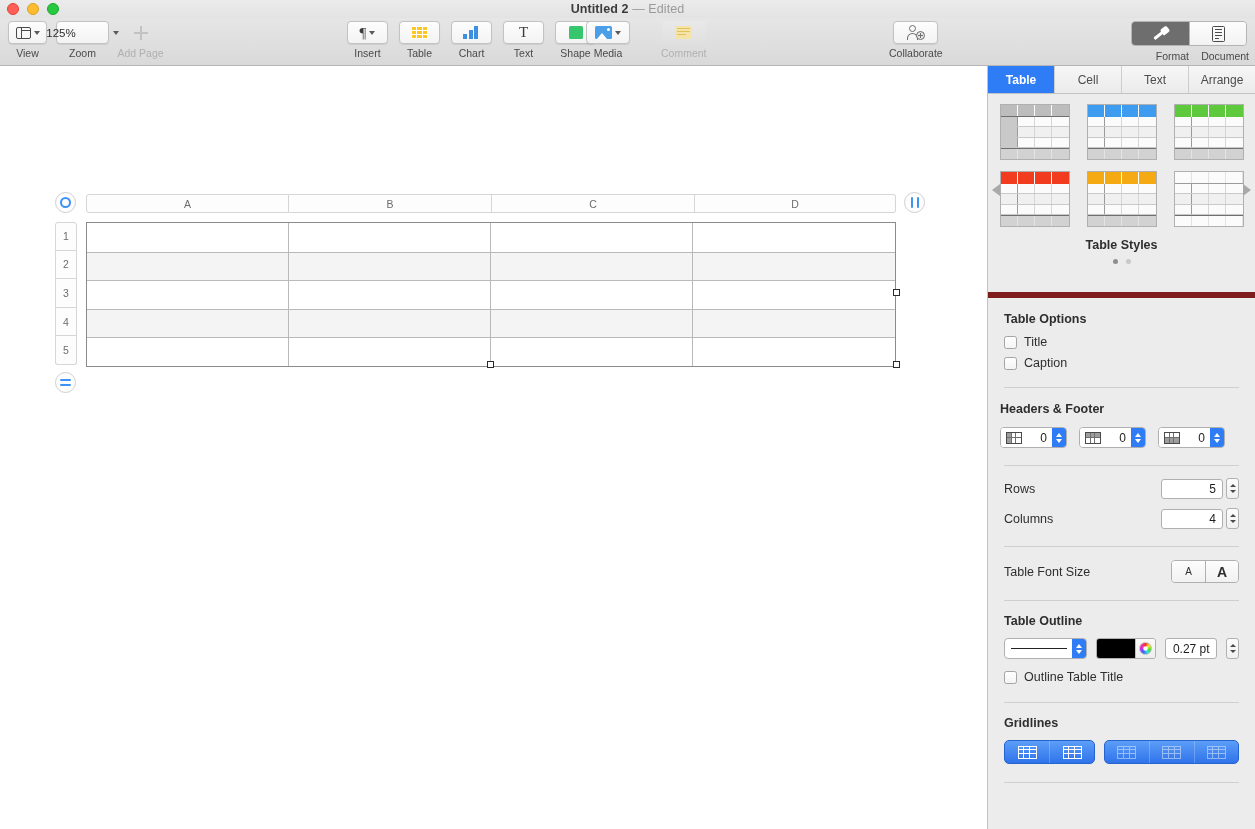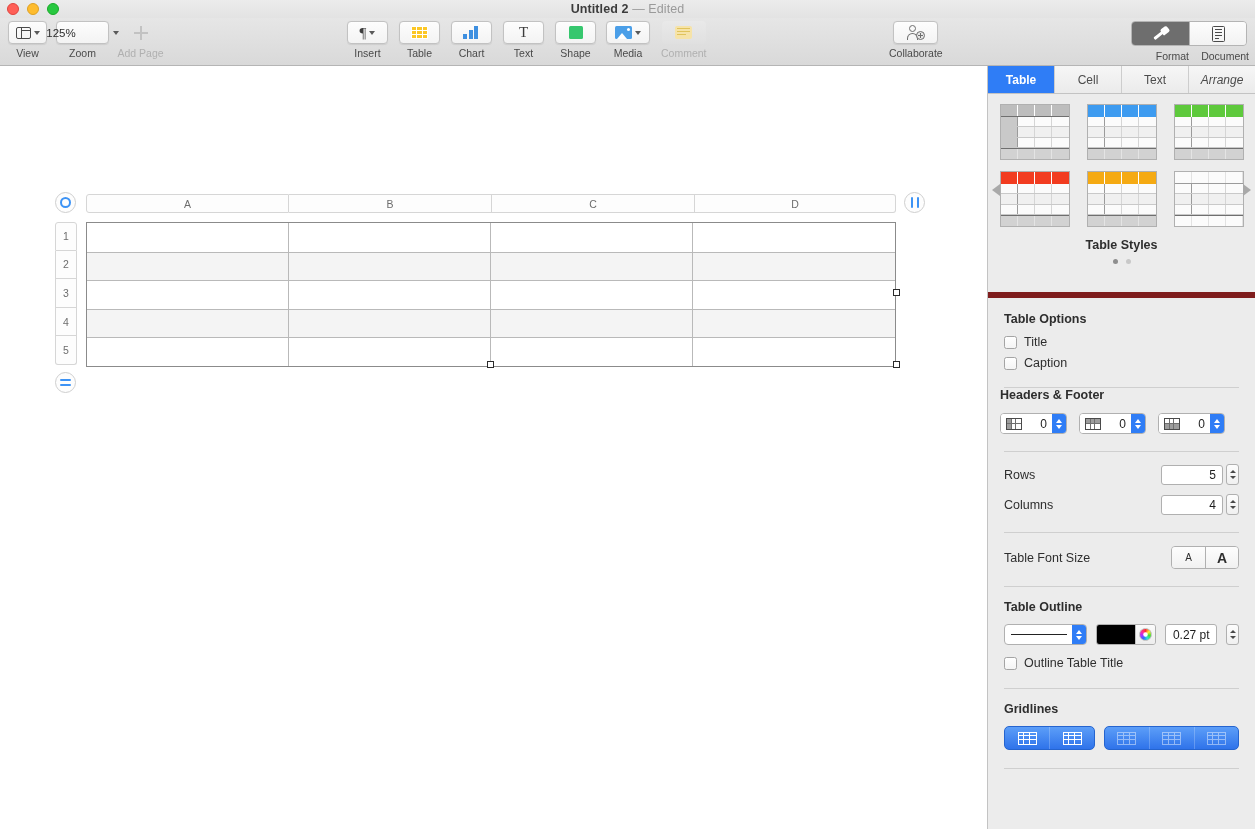--- a/index.html
+++ b/index.html
@@ -167,21 +167,21 @@
   #sq-bottom { left: 487px; top: 295px; }
 
   
   #inspector { position: absolute; left: 987px; top: 66px; width: 268px; height: 763px;
                background: #ececec; border-left: 1px solid #c3c3c3; overflow: hidden; }
 
   #insp-tabs { display: flex; height: 28px; border-bottom: 1px solid #c3c3c3; }
   .insp-tab { flex: 1; display: flex; align-items: center; justify-content: center;
               font-size: 12px; color: #4c4c4c; background: linear-gradient(#f6f6f6,#ebebeb);
               border-right: 1px solid #cdcdcd; }
-  .insp-tab:last-child { border-right: none; font-style: italic; }
+  .insp-tab:last-child { border-right: none; }
   .insp-tab.active { background: #2f7df6; color: #ffffff; font-weight: bold; }
 
   
   #styles-gallery { position: relative; padding: 10px 0 4px 0; background: #ececec;
                     border-bottom: 6px solid #7f1d1d; height: 204px; }
   .style-row { display: flex; justify-content: center; gap: 17px; margin-bottom: 11px; }
   .style-thumb { width: 70px; height: 56px; border: 1px solid #b0b0b0; display: flex; flex-direction: column; }
   .st-hdr { height: 12px; display: flex; }
   .st-hdr i { flex: 1; border-right: 1px solid #ffffff; }
   .st-hdr i:last-child { border-right: none; }
@@ -389,21 +389,21 @@
     <div class="tb-label">Text</div>
   </div>
 
   <div class="tb-item" style="left:555px;">
     <div class="tb-btn" style="width:41px;">
       <span class="ico-shape"></span>
     </div>
     <div class="tb-label">Shape</div>
   </div>
 
-  <div class="tb-item" style="left:606px;">
+  <div class="tb-item" style="left:586px;">
     <div class="tb-btn" style="width:44px;">
       <span class="ico-media"></span>
       <span class="chev"></span>
     </div>
     <div class="tb-label">Media</div>
   </div>
 
   <div class="tb-item" style="left:661px;">
     <div class="tb-btn flat" style="width:44px;background:linear-gradient(#e9e9e9,#e0e0e0);">
       <span class="ico-comment">
@@ -745,21 +745,21 @@
       <span class="chk-lbl">Title</span>
     </div>
     <div class="chk-row" style="margin-top:7px;">
       <span class="chk"></span>
       <span class="chk-lbl">Caption</span>
     </div>
   </div>
 
   <div class="hr" style="margin-top:17px;"></div>
 
-  <div class="sect" style="padding-left:12px;">
+  <div class="sect" style="margin-top:14px;padding-left:12px;">
     <div class="sect-title">Headers &amp; Footer</div>
     <div class="hf-row" style="margin-top:11px;">
       <div class="hf-ctl">
         <div class="fld">
           <span class="mini-tbl hdr-col">
               <i></i>
               <i></i>
               <i></i>
               <i></i>
               <i></i>

